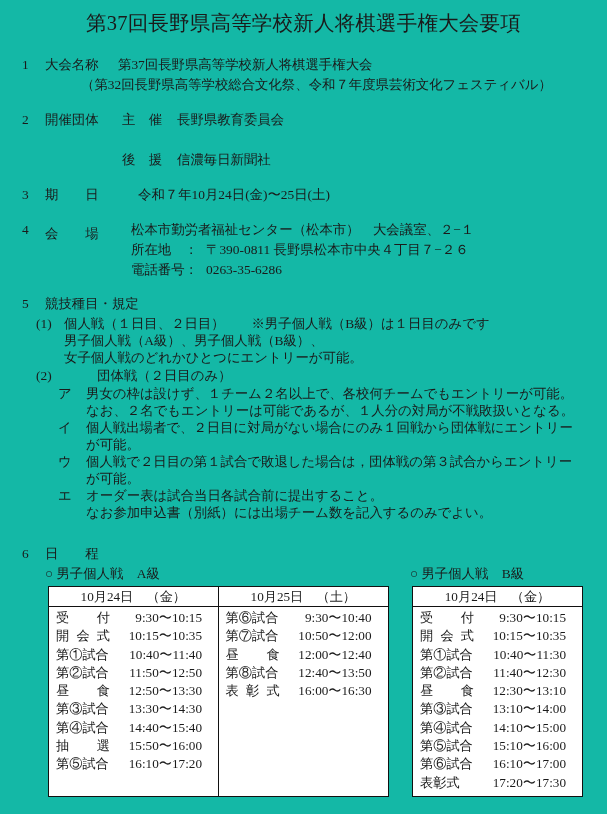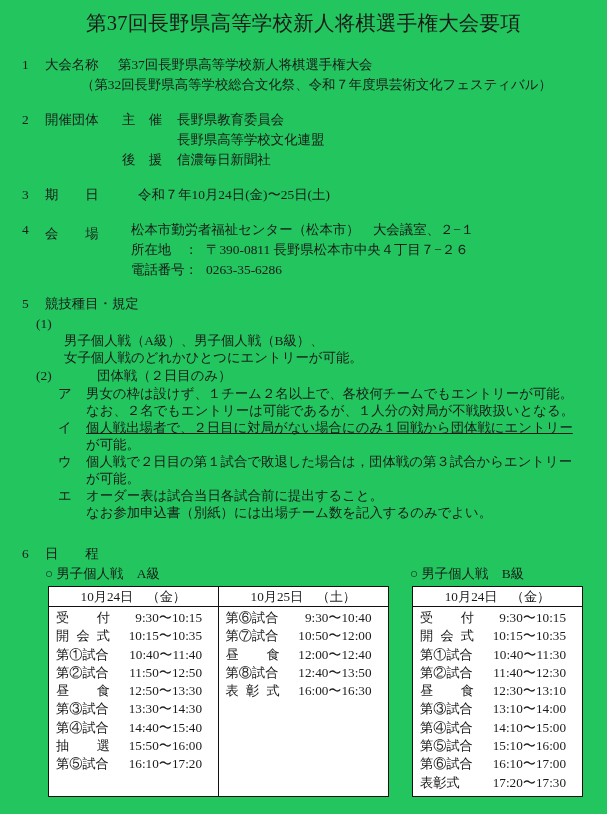--- a/index.html
+++ b/index.html
@@ -9,21 +9,21 @@
     background: #ffffff;
   }
   body {
     font-family: "Liberation Serif", "DejaVu Serif", serif;
     color: #1a1a1a;
   }
   .page {
     position: relative;
     width: 607px;
     height: 814px;
-    background: #22c55e;
+    background: #14b8a6;
     overflow: hidden;
   }
   .doc-title {
     position: absolute;
     top: 9px;
     left: 0;
     width: 607px;
     text-align: center;
     font-size: 20.5px;
     letter-spacing: 0.2px;
@@ -118,52 +118,52 @@
 
   <span class="num" style="left:22px; top:57px;">1</span>
   <span class="ln" style="left:45px; top:57px;">大会名称</span>
   <span class="ln" style="left:118px; top:57px;">第37回長野県高等学校新人将棋選手権大会</span>
   <span class="ln" style="left:81px; top:77px;">（第32回長野県高等学校総合文化祭、令和７年度県芸術文化フェスティバル）</span>
 
   <span class="num" style="left:22px; top:112px;">2</span>
   <span class="ln" style="left:45px; top:112px;">開催団体</span>
   <span class="ln" style="left:122px; top:112px;">主　催</span>
   <span class="ln" style="left:177px; top:112px;">長野県教育委員会</span>
-  <span class="ln" style="left:177px; top:132px;">長野県高等学校文化連盟</span>
   <span class="ln" style="left:122px; top:152px;">後　援</span>
   <span class="ln" style="left:177px; top:152px;">信濃毎日新聞社</span>
 
   <span class="num" style="left:22px; top:187px;">3</span>
   <span class="ln spread2" style="left:45px; top:187px; width:66px;">期　　日</span>
   <span class="ln" style="left:138px; top:187px;">令和７年10月24日(金)〜25日(土)</span>
 
   <span class="num" style="left:22px; top:222px;">4</span>
   <span class="ln spread2" style="left:45px; top:226px; width:66px;">会　　場</span>
   <span class="ln" style="left:131px; top:222px;">松本市勤労者福祉センター（松本市）　大会議室、２−１</span>
   <span class="ln" style="left:131px; top:242px;">所在地　：</span>
   <span class="ln" style="left:206px; top:242px;">〒390-0811 長野県松本市中央４丁目７−２６</span>
   <span class="ln" style="left:131px; top:262px;">電話番号：</span>
   <span class="ln" style="left:206px; top:262px;">0263-35-6286</span>
 
   <span class="num" style="left:22px; top:296px;">5</span>
   <span class="ln" style="left:45px; top:296px;">競技種目・規定</span>
 
   <span class="ln" style="left:36px; top:316px;">(1)</span>
+  <span class="ln" style="left:64px; top:316px;">個人戦（１日目、２日目）　　※男子個人戦（B級）は１日目のみです</span>
   <span class="ln" style="left:64px; top:333px;">男子個人戦（A級）、男子個人戦（B級）、</span>
   <span class="ln" style="left:64px; top:350px;">女子個人戦のどれかひとつにエントリーが可能。</span>
 
   <span class="ln" style="left:36px; top:368px;">(2)</span>
   <span class="ln" style="left:64px; top:368px;margin-left:33px;">団体戦（２日目のみ）</span>
 
   <span class="ln" style="left:58px; top:386px;">ア</span>
   <span class="ln" style="left:86px; top:386px;">男女の枠は設けず、１チーム２名以上で、各校何チームでもエントリーが可能。</span>
   <span class="ln" style="left:86px; top:403px;">なお、２名でもエントリーは可能であるが、１人分の対局が不戦敗扱いとなる。</span>
 
   <span class="ln" style="left:58px; top:420px;">イ</span>
-  <span class="ln" style="left:86px; top:420px;text-decoration:underline;">個人戦出場者で、２日目に対局がない場合にのみ１回戦から団体戦にエントリー</span>
+  <span class="ln" style="left:86px; top:420px;">個人戦出場者で、２日目に対局がない場合にのみ１回戦から団体戦にエントリー</span>
   <span class="ln" style="left:86px; top:437px;">が可能。</span>
 
   <span class="ln" style="left:58px; top:454px;">ウ</span>
   <span class="ln" style="left:86px; top:454px;">個人戦で２日目の第１試合で敗退した場合は，団体戦の第３試合からエントリー</span>
   <span class="ln" style="left:86px; top:471px;">が可能。</span>
 
   <span class="ln" style="left:58px; top:488px;">エ</span>
   <span class="ln" style="left:86px; top:505px;">なお参加申込書（別紙）には出場チーム数を記入するのみでよい。</span>
   <span class="ln" style="left:86px; top:488px;">オーダー表は試合当日各試合前に提出すること。</span>
 

